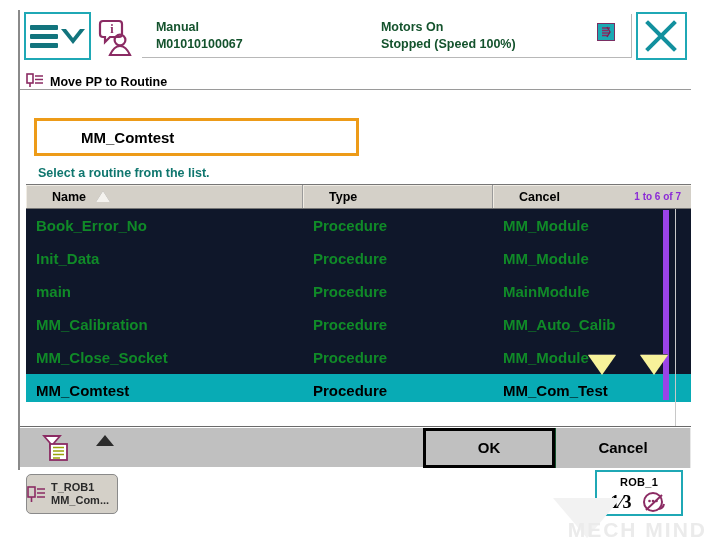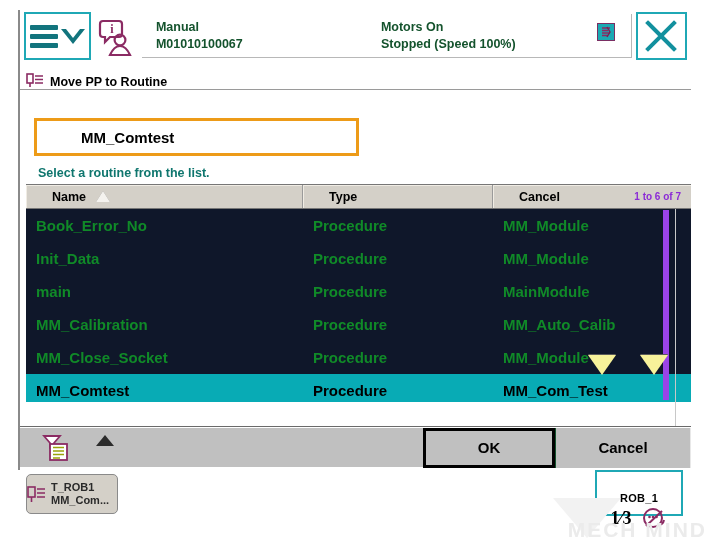--- a/index.html
+++ b/index.html
@@ -381,21 +381,21 @@
     position: absolute;
     right: 8px;
     top: 0px;
     width: 88px;
     height: 46px;
     background: #ffffff;
     border: 2px solid #1fa8b5;
     display: flex;
     flex-direction: column;
     align-items: center;
-    padding-top: 20px;
+    padding-top: 4px;
   }
   .qs-title {
     font-size: 11px;
     font-weight: bold;
     color: #000000;
     letter-spacing: 0.3px;
   }
   .qs-row {
     display: flex;
     align-items: center;

